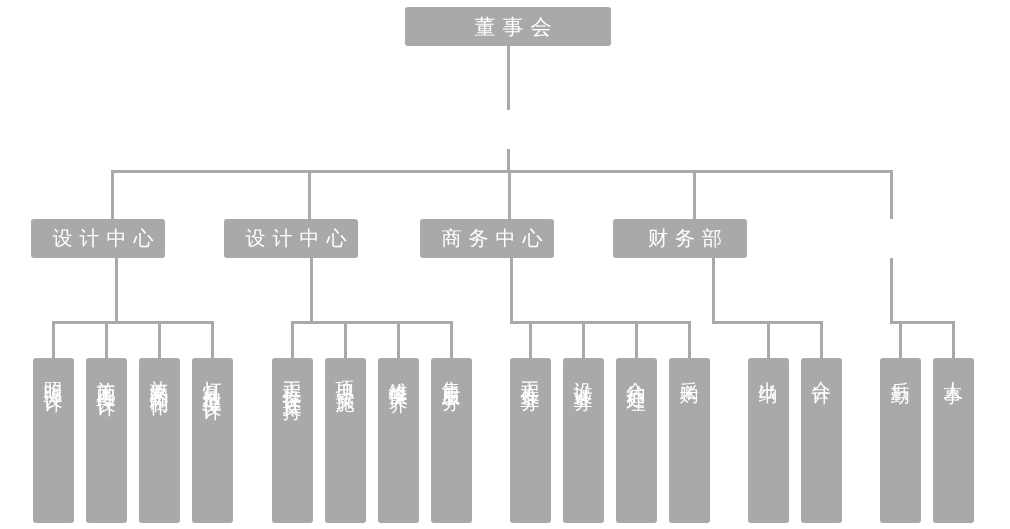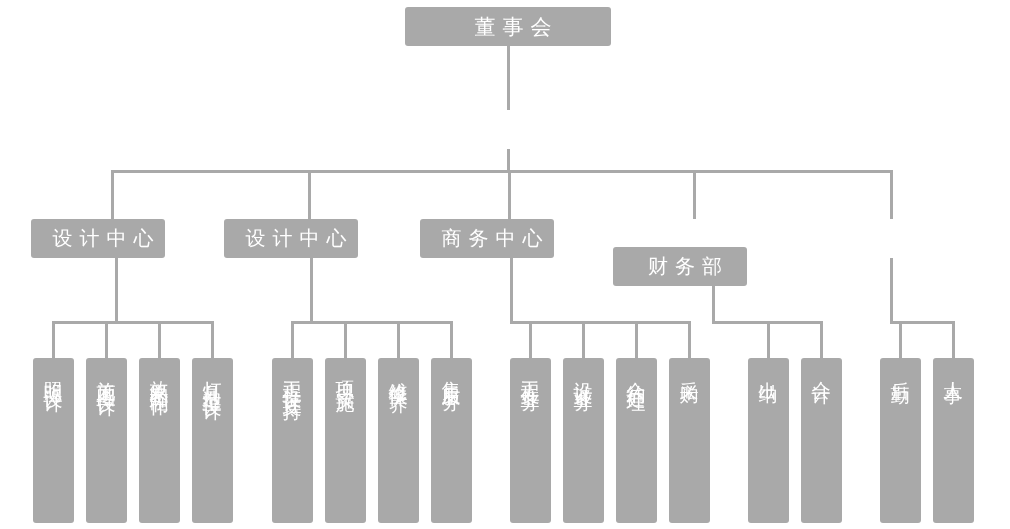--- a/index.html
+++ b/index.html
@@ -97,21 +97,21 @@
   <div class="line vline" style="left:767px; top:321px; height:37px;"></div>
   <div class="line vline" style="left:820px; top:321px; height:37px;"></div>
   <div class="line vline" style="left:899px; top:321px; height:37px;"></div>
   <div class="line vline" style="left:952px; top:321px; height:37px;"></div>
 
   <div class="hnode top" style="top:7px;">董事会</div>
 
   <div class="hnode dept" style="left:31px;">设计中心</div>
   <div class="hnode dept" style="left:224px;">设计中心</div>
   <div class="hnode dept" style="left:420px;">商务中心</div>
-  <div class="hnode dept" style="left:613px;margin-top:28px;">财务部</div>
+  <div class="hnode dept" style="left:613px;">财务部</div>
 
   <div class="vnode" style="left:33px;">照明设计</div>
   <div class="vnode" style="left:86px;">施工图设计</div>
   <div class="vnode" style="left:139px;">效果图制作</div>
   <div class="vnode" style="left:192px;">灯具造型设计</div>
 
   <div class="vnode" style="left:272px;">工程设计支持</div>
   <div class="vnode" style="left:325px;">项目实施</div>
   <div class="vnode" style="left:378px;">维修保养</div>
   <div class="vnode" style="left:431px;">售后服务</div>

